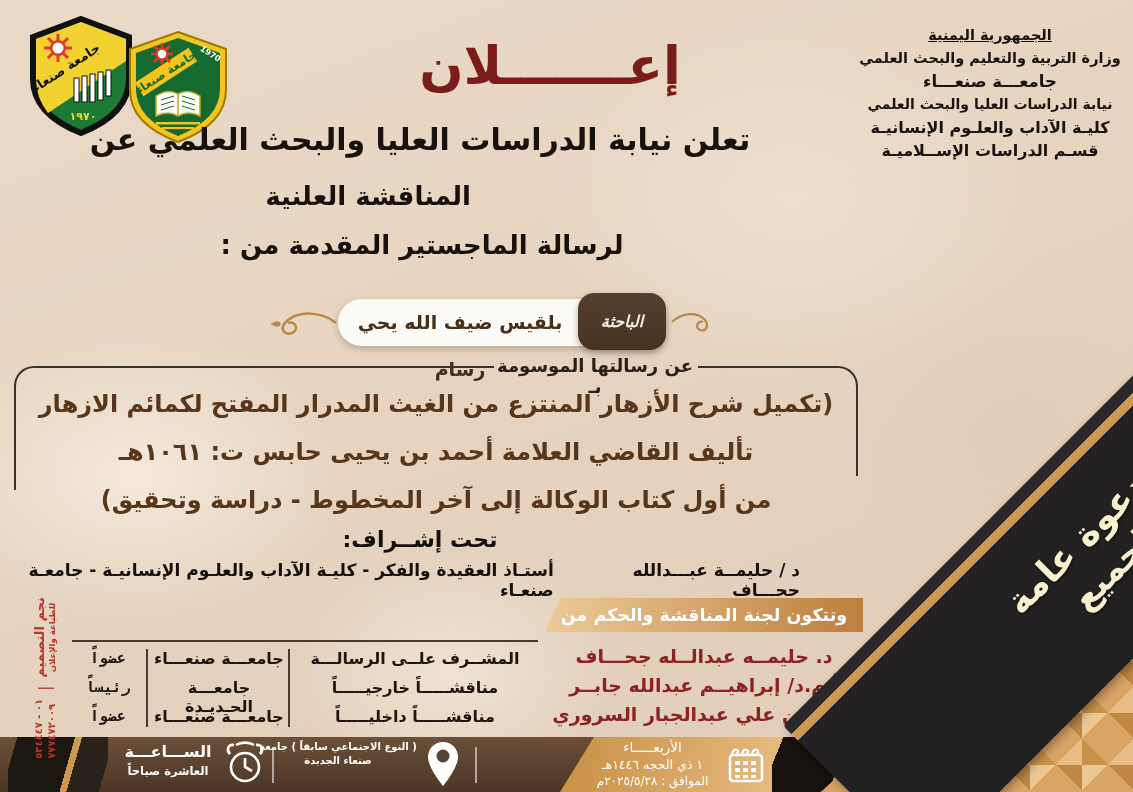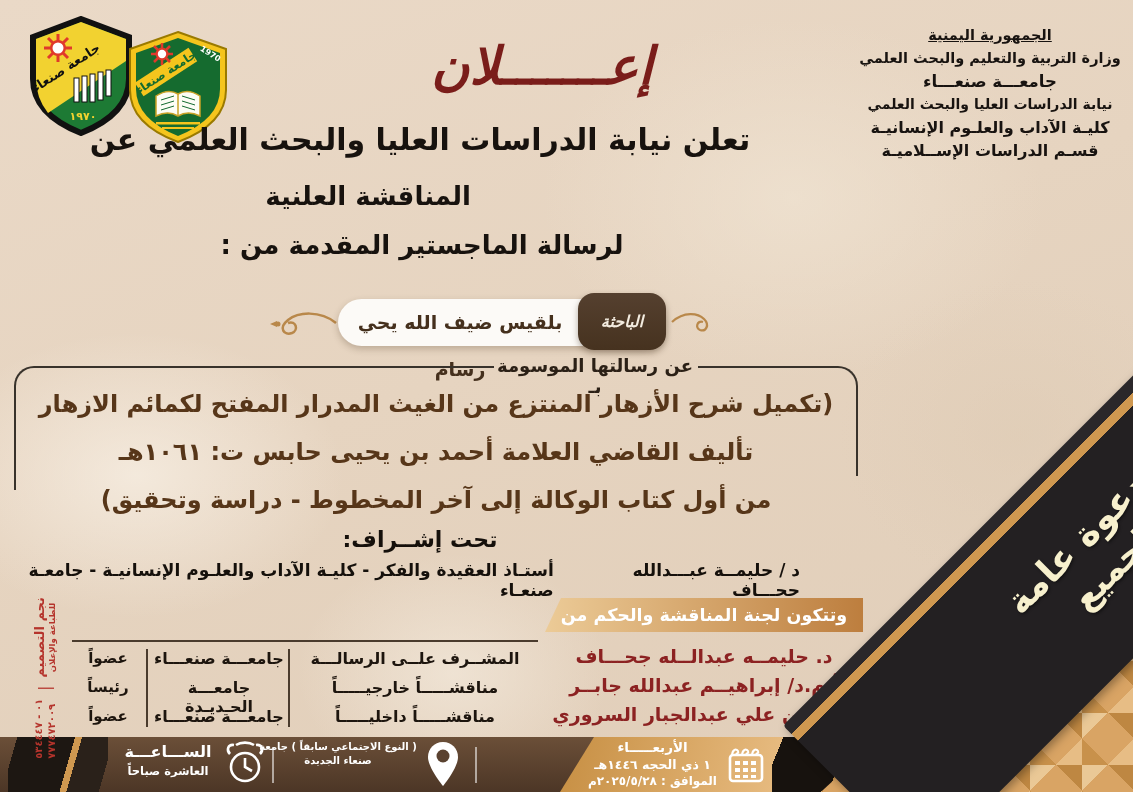--- a/index.html
+++ b/index.html
@@ -20,21 +20,21 @@
   
   #gov-header{right:6px;top:24px;width:274px;color:#181310;line-height:23px;}
   #gov-header .g1{font-size:14.5px;text-decoration:underline;}
   #gov-header .g2{font-size:14.5px;}
   #gov-header .g3{font-size:16.5px;}
   #gov-header .g4{font-size:14px;}
   #gov-header .g5{font-size:16px;}
   #gov-header .g6{font-size:16px;}
 
   
-  #main-title{left:242px;top:36px;width:600px;font-size:52px;color:#7a1d1a;letter-spacing:2px;font-style:italic;}
+  #main-title{left:250px;top:36px;width:600px;font-size:52px;color:#7a1d1a;letter-spacing:2px;}
   #announce-1{left:70px;top:122px;width:700px;font-size:30px;color:#17120e;}
   #announce-2{left:118px;top:181px;width:500px;font-size:26px;color:#17120e;}
   #announce-3{left:152px;top:230px;width:540px;font-size:26px;color:#17120e;}
 
   
   #pill-white{left:338px;top:299px;width:327px;height:47px;border-radius:24px;background:#fcfaf7;box-shadow:0 3px 7px rgba(60,40,20,.25);}
   #researcher-name{left:344px;top:299px;width:232px;height:47px;line-height:47px;font-size:19px;color:#45301d;}
   #researcher-badge{left:578px;top:293px;width:88px;height:57px;border-radius:16px;background:linear-gradient(#55402f,#46321f);box-shadow:0 3px 6px rgba(50,30,10,.35);}
   #researcher-badge span{display:block;height:57px;line-height:57px;text-align:center;font-size:16px;font-weight:bold;color:#f3ece0;font-style:italic;}
   #bracket-left{left:14px;top:366px;width:478px;height:122px;border-top:2px solid #38322b;border-left:2px solid #38322b;border-top-left-radius:20px;}
@@ -53,39 +53,39 @@
   
   #committee-bar{left:545px;top:598px;width:318px;height:34px;background:linear-gradient(to left,#bd7e3e,#eccb97);clip-path:polygon(16px 0,100% 0,100% 100%,0 100%);box-shadow:0 2px 4px rgba(70,45,20,.3);}
   #committee-bar span{display:block;height:34px;line-height:34px;text-align:center;font-size:17.5px;font-weight:bold;color:#ffffff;}
   .member-name{left:548px;width:312px;font-size:19px;color:#8c2222;}
   #name-0{top:645px;} #name-1{top:674px;} #name-2{top:703px;}
   #col-topline{left:72px;top:640px;width:466px;border-top:2px solid #4a3b2d;height:0;}
   .col-div{width:2px;height:78px;background:#4a3b2d;top:649px;}
   #col-div-1{left:288px;} #col-div-2{left:146px;}
   .member-role{left:296px;width:238px;font-size:16px;color:#1d150e;}
   .member-uni{left:154px;width:130px;font-size:16px;color:#1d150e;}
-  .member-pos{left:74px;width:68px;font-size:15px;color:#1d150e;}
+  .member-pos{left:74px;width:68px;font-size:15px;color:#1d150e;font-family:Liberation Mono, monospace;}
   .r0{top:649px;} .r1{top:678px;} .r2{top:707px;}
 
   
   #bottom-bar{left:0;top:737px;width:1133px;height:55px;background:linear-gradient(to bottom,#6b4f38,#4c3626);}
   #bar-left-cap{left:8px;top:737px;width:100px;height:55px;background:linear-gradient(106deg,rgba(0,0,0,0) 0 8%,#1d1712 8% 58%,#cf9850 58% 64%,#2a211a 64% 92%,rgba(0,0,0,0) 92%);}
   #time-block{left:118px;top:741px;width:100px;color:#fff;}
   #time-label{font-size:16px;font-weight:bold;line-height:22px;}
   #time-value{font-size:11.5px;font-weight:bold;line-height:16px;}
   #clock-icon{left:222px;top:740px;}
   .bar-div{width:2px;height:36px;background:rgba(255,255,255,.55);top:747px;}
   #bar-div-1{left:272px;} #bar-div-2{left:475px;}
   #venue-block{left:252px;top:740px;width:172px;color:#fff;}
   #venue-1{font-size:15px;font-weight:bold;line-height:23px;}
   #venue-2{font-size:10px;font-weight:bold;line-height:14px;}
   #pin-icon{left:426px;top:740px;}
   #date-gold{left:560px;top:737px;width:255px;height:55px;background:linear-gradient(100deg,#c78f43,#ecc28a);clip-path:polygon(34px 0,100% 0,100% 100%,0 100%);}
   #date-block{left:585px;top:739px;width:135px;color:#fff;}
-  #date-block div{line-height:17px;font-weight:bold;}
+  #date-block div{line-height:17px;font-weight:normal;}
   #date-day{font-size:13.5px;} #date-hijri{font-size:12.5px;} #date-greg{font-size:12px;}
   #calendar-icon{left:726px;top:744px;}
   #bar-right-cap{left:772px;top:737px;width:120px;height:55px;background:linear-gradient(112deg,rgba(0,0,0,0) 0 8%,#17120e 8% 55%,#cf9850 55% 61%,#241c15 61% 100%);}
 
   
   #corner-mosaic{left:770px;top:505px;width:363px;height:287px;clip-path:polygon(100% 0,100% 100%,14% 100%);
     background-color:#d9a464;
     background-image:
       linear-gradient(45deg,#c8914b 25%,transparent 25%),
       linear-gradient(-45deg,#e7bd85 25%,transparent 25%),

